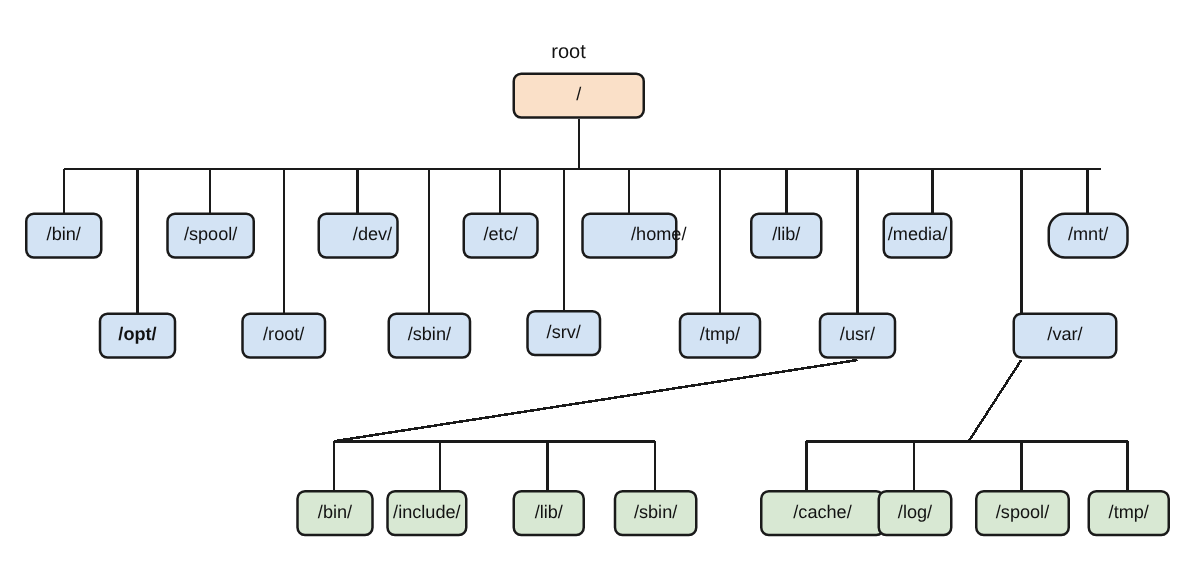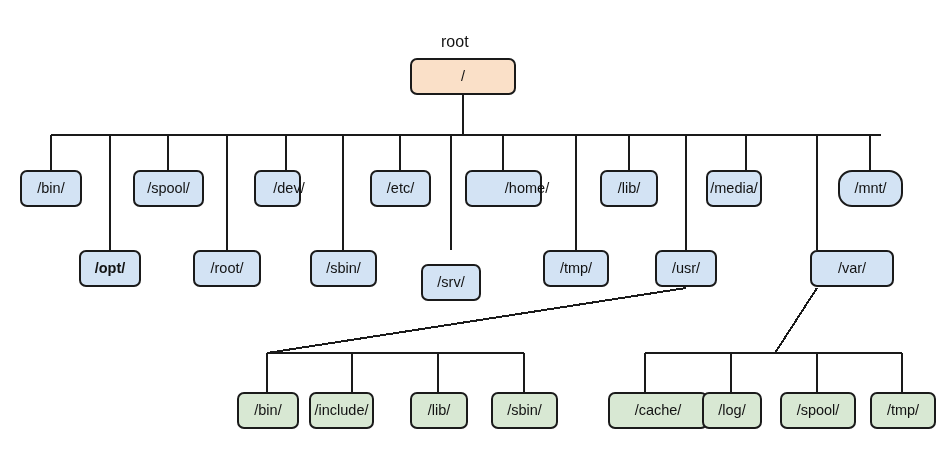--- a/index.html
+++ b/index.html
@@ -93,21 +93,21 @@
   <div id="node-layer">
       <div class="node root" style="left: 410px; top: 58px; width: 106px; height: 37px;">
         <span>/</span>
       </div>
       <div class="node blue" style="left: 20px; top: 170px; width: 62px; height: 37px;">
         <span>/bin/</span>
       </div>
       <div class="node blue" style="left: 133px; top: 170px; width: 71px; height: 37px;">
         <span>/spool/</span>
       </div>
-      <div class="node blue" style="left: 254px; top: 170px; width: 47px; height: 37px; padding-left: 23px;">
+      <div class="node blue" style="left: 254px; top: 170px; width: 65px; height: 37px; padding-left: 23px;">
         <span>/dev/</span>
       </div>
       <div class="node blue" style="left: 370px; top: 170px; width: 61px; height: 37px;">
         <span>/etc/</span>
       </div>
       <div class="node blue" style="left: 465px; top: 170px; width: 77px; height: 37px; padding-left: 47px;">
         <span>/home/</span>
       </div>
       <div class="node blue" style="left: 600px; top: 170px; width: 58px; height: 37px;">
         <span>/lib/</span>
@@ -120,21 +120,21 @@
       </div>
       <div class="node blue" style="left: 79px; top: 250px; width: 62px; height: 37px; font-weight: bold;">
         <span>/opt/</span>
       </div>
       <div class="node blue" style="left: 193px; top: 250px; width: 68px; height: 37px;">
         <span>/root/</span>
       </div>
       <div class="node blue" style="left: 310px; top: 250px; width: 67px; height: 37px;">
         <span>/sbin/</span>
       </div>
-      <div class="node blue" style="left: 421px; top: 264px; width: 60px; height: 37px;">
+      <div class="node blue" style="left: 421px; top: 248px; width: 60px; height: 37px;">
         <span>/srv/</span>
       </div>
       <div class="node blue" style="left: 543px; top: 250px; width: 66px; height: 37px;">
         <span>/tmp/</span>
       </div>
       <div class="node blue" style="left: 655px; top: 250px; width: 62px; height: 37px;">
         <span>/usr/</span>
       </div>
       <div class="node blue" style="left: 810px; top: 250px; width: 84px; height: 37px;">
         <span>/var/</span>

